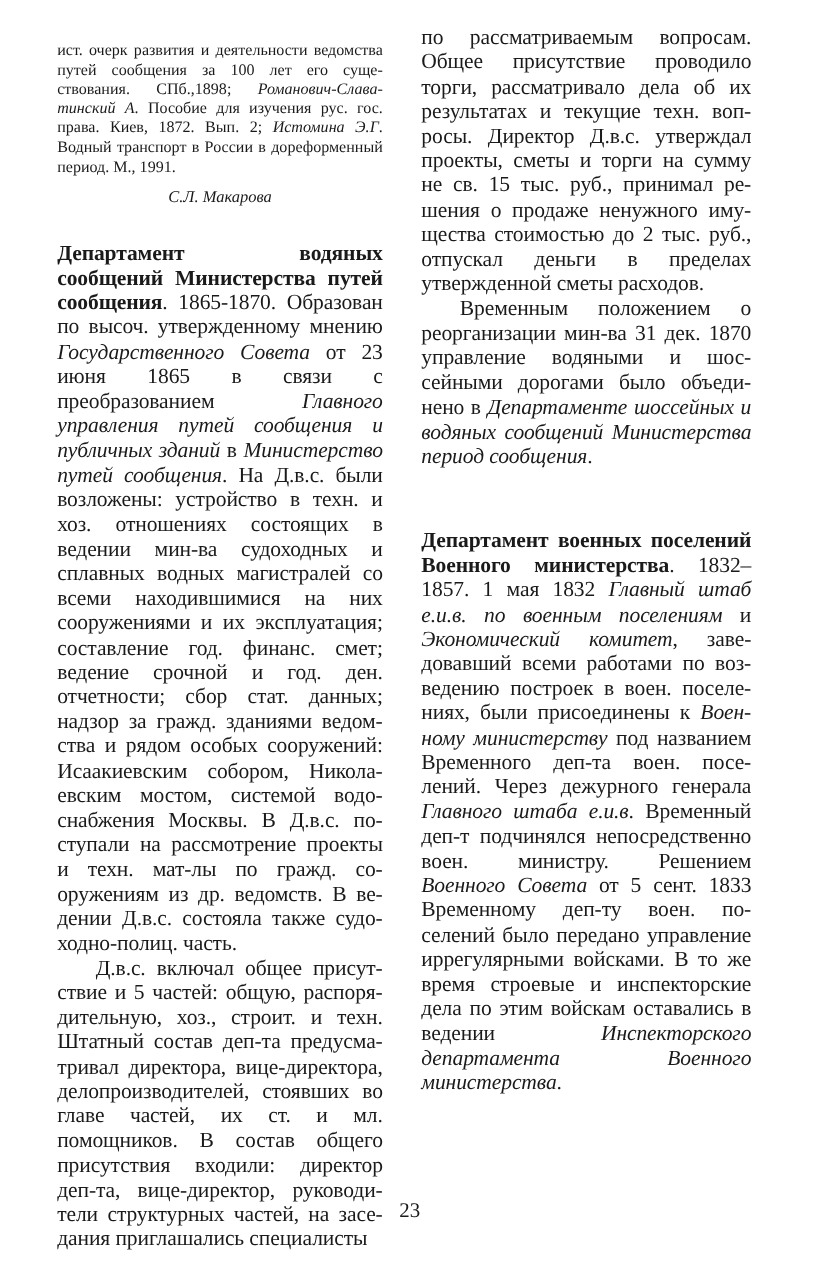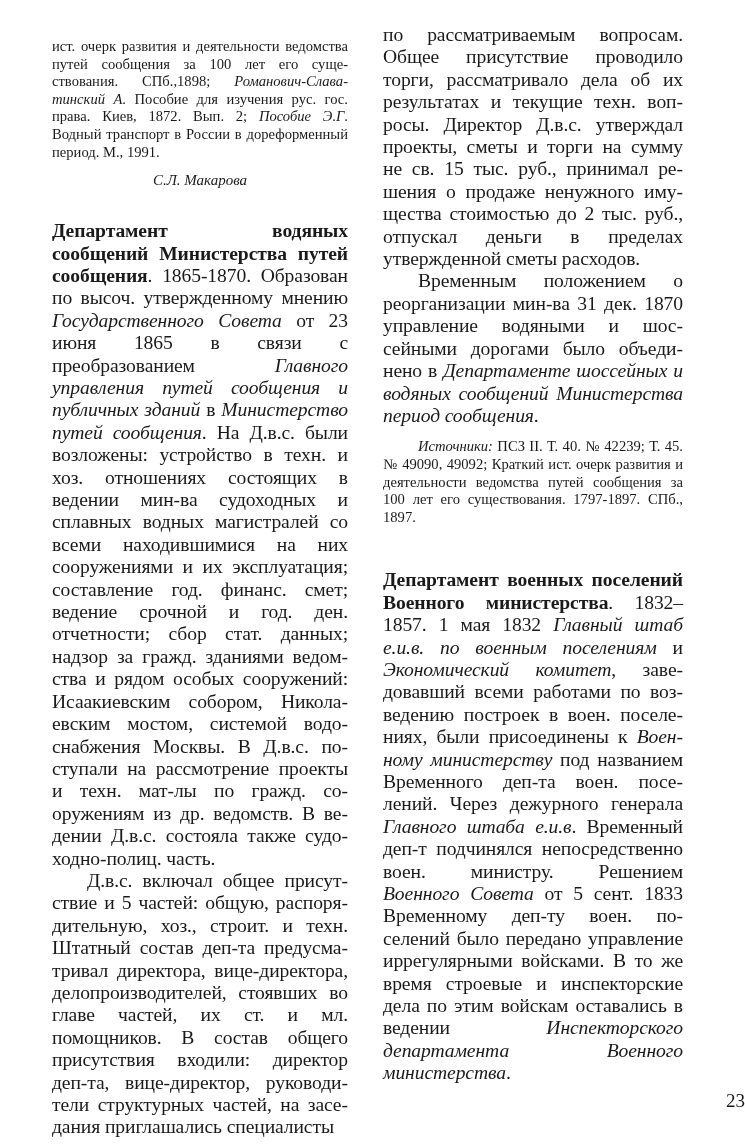--- a/index.html
+++ b/index.html
@@ -8,38 +8,37 @@
   .col { position: absolute; width: 296px; text-align: justify; hyphens: manual; }
   #col-left { left: 52px; top: 38px; }
   #col-right { left: 383px; top: 24px; width: 300px; }
   p { margin: 0; }
   .small { font-size: 14.6px; line-height: 17.6px; }
   .body { font-size: 19.6px; line-height: 22.4px; letter-spacing: -0.1px; }
   .indent { text-indent: 35px; }
   .sign { text-align: center; font-style: italic; font-size: 15px; line-height: 18px; }
   .title { font-weight: bold; }
   i { font-style: italic; }
-  #page-number { position: absolute; left: 0; width: 745px; top: 1090px; text-align: right;
+  #page-number { position: absolute; left: 0; width: 745px; top: 1090px; text-align: center;
                  font-size: 19px; font-family: "Liberation Serif", serif; }
 </style>
 </head>
 <body>
 
 <div class="col" id="col-left">
-  <p class="small"><span>ист. очерк развития и деятельности ведом­ства путей сообщения за 100 лет его суще­ствования. СПб.,1898; </span><i>Романович-Слава­тинский А</i><span>. Пособие для изучения рус. гос. права. Киев, 1872. Вып. 2; </span><i>Пособие Э.Г</i><span>. Водный транспорт в России в доре­форменный период. М., 1991.</span></p>
+  <p class="small"><span>ист. очерк развития и деятельности ведом­ства путей сообщения за 100 лет его суще­ствования. СПб.,1898; </span><i>Романович-Слава­тинский А</i><span>. Пособие для изучения рус. гос. права. Киев, 1872. Вып. 2; </span><i>Истомина Э.Г</i><span>. Водный транспорт в России в доре­форменный период. М., 1991.</span></p>
   <div style="height:10px"></div>
   <p class="sign">С.Л. Макарова</p>
   <div style="height:31px"></div>
   <p class="body"><span class="title">Департамент водяных сообщений Министерства путей сообщения</span><span>. 1865-1870. Образован по высоч. утвержденному мнению </span><i>Государ­ственного Совета</i><span> от 23 июня 1865 в связи с преобразованием </span><i>Главного управления путей сооб­щения и публичных зданий</i><span> в </span><i>Ми­нистерство путей сообщения</i><span>. На Д.в.с. были возложены: уст­ройство в техн. и хоз. отношениях состоящих в ведении мин-ва судо­ходных и сплавных водных маги­стралей со всеми находившимися на них сооружениями и их эксплу­атация; составление год. финанс. смет; ведение срочной и год. ден. отчетности; сбор стат. данных; надзор за гражд. зданиями ведом­ства и рядом особых сооружений: Исаакиевским собором, Никола­евским мостом, системой водо­снабжения Москвы. В Д.в.с. по­ступали на рассмотрение проек­ты и техн. мат-лы по гражд. со­оружениям из др. ведомств. В ве­дении Д.в.с. состояла также судо­ходно-полиц. часть.</span></p>
   <p class="body indent">Д.в.с. включал общее присут­ствие и 5 частей: общую, распоря­дительную, хоз., строит. и техн. Штатный состав деп-та предусма­тривал директора, вице-директо­ра, делопроизводителей, стояв­ших во главе частей, их ст. и мл. помощников. В состав общего присутствия входили: директор деп-та, вице-директор, руководи­тели структурных частей, на засе­дания приглашались специалисты</p>
 </div>
 
 <div class="col" id="col-right">
   <p class="body">по рассматриваемым вопросам. Общее присутствие проводило торги, рассматривало дела об их результатах и текущие техн. воп­росы. Директор Д.в.с. утверждал проекты, сметы и торги на сумму не св. 15 тыс. руб., принимал ре­шения о продаже ненужного иму­щества стоимостью до 2 тыс. руб., отпускал деньги в пределах утвержденной сметы расходов.</p>
   <p class="body indent"><span>Временным положением о реорганизации мин-ва 31 дек. 1870 управление водяными и шос­сейными дорогами было объеди­нено в </span><i>Департаменте шоссейных и водяных сообщений Министер­ства период сообщения</i><span>.</span></p>
   <div style="height:11px"></div>
-  <p class="small indent"><i>Источники:</i><span> ПСЗ II. Т. 40. № 42239; Т. 45. № 49090, 49092; Краткий ист. очерк развития и деятельности ведомства путей сообщения за 100 лет его существования. 1797-1897. СПб., 1897.</span></p>
   <div style="height:12px"></div>
   <div style="height:31px"></div>
   <p class="body"><span class="title">Департамент военных поселений Военного министерства</span><span>. 1832–1857. 1 мая 1832 </span><i>Главный штаб е.и.в. по военным поселениям</i><span> и </span><i>Экономический комитет</i><span>, заве­довавший всеми работами по воз­ведению построек в воен. поселе­ниях, были присоединены к </span><i>Воен­ному министерству</i><span> под названи­ем Временного деп-та воен. посе­лений. Через дежурного генерала </span><i>Главного штаба е.и.в</i><span>. Времен­ный деп-т подчинялся непосред­ственно воен. министру. Решени­ем </span><i>Военного Совета</i><span> от 5 сент. 1833 Временному деп-ту воен. по­селений было передано управле­ние иррегулярными войсками. В то же время строевые и инспек­торские дела по этим войскам ос­тавались в ведении </span><i>Инспектор­ского департамента Военного министерства</i><span>.</span></p>
 </div>
 
 <div id="page-number">23</div>
 
 </body></html>

